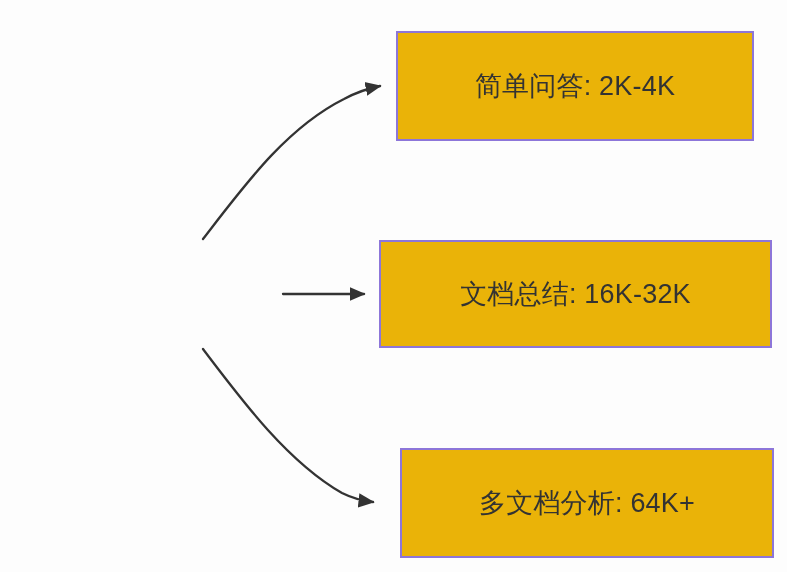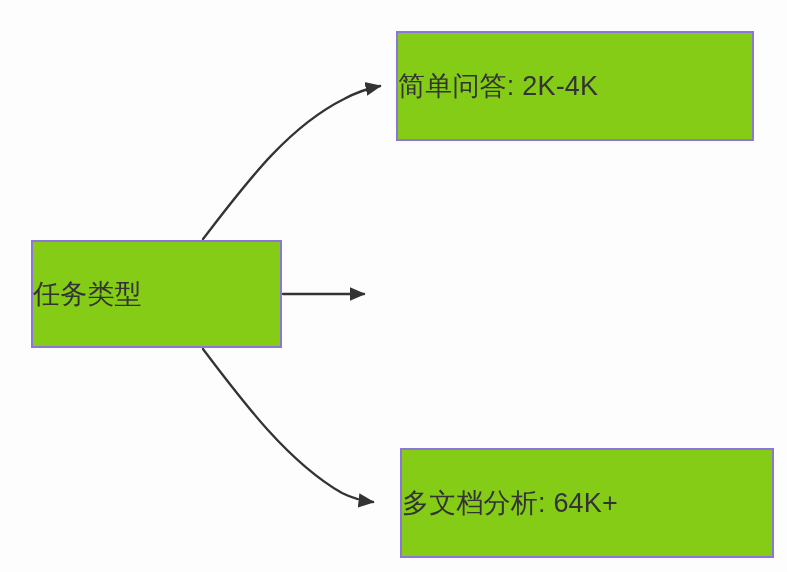--- a/index.html
+++ b/index.html
@@ -24,25 +24,25 @@
     position: absolute;
     left: 0;
     top: 0;
     width: 787px;
     height: 572px;
     pointer-events: none;
   }
   .node {
     position: absolute;
     box-sizing: border-box;
-    background: #84cc16;
+    background: #eab308;
     border: 2.4px solid #8D76D9;
     display: flex;
     align-items: center;
-    justify-content: flex-start;
+    justify-content: center;
     text-align: center;
   }
   .node-label {
     color: #333333;
     font-size: 27px;
     font-weight: 400;
     line-height: 1.2;
     letter-spacing: 0.2px;
     white-space: nowrap;
   }
@@ -90,26 +90,26 @@
 
     <g>
       <path d="M 283 294 L 364 294" fill="none" stroke="#333333" stroke-width="2.3" stroke-linecap="round" marker-end="url(#arrowhead)"></path>
     </g>
 
     <g>
       <path d="M 203 349 C 243 402, 288 462, 342 493 C 354 499, 364 501, 373 502" fill="none" stroke="#333333" stroke-width="2.3" stroke-linecap="round" marker-end="url(#arrowhead)"></path>
     </g>
   </svg>
 
-  <div class="node" id="node-root">
-    <span class="node-label">任务类型</span>
-  </div>
 
   <div class="node" id="node-simple-qa">
     <span class="node-label">简单问答: 2K-4K</span>
   </div>
 
+  <div class="node" id="node-doc-summary">
+    <span class="node-label">文档总结: 16K-32K</span>
+  </div>
 
   <div class="node" id="node-multi-doc">
     <span class="node-label">多文档分析: 64K+</span>
   </div>
 
 </div>
 
 </body></html>

